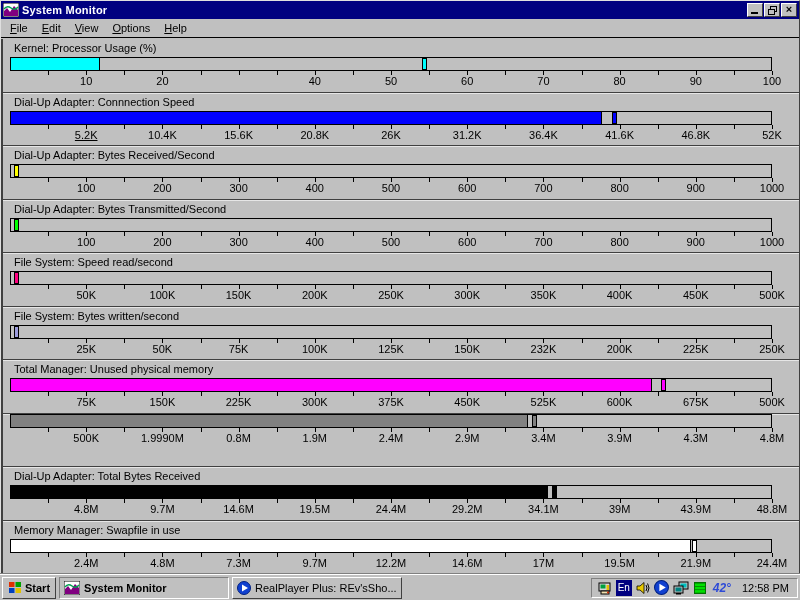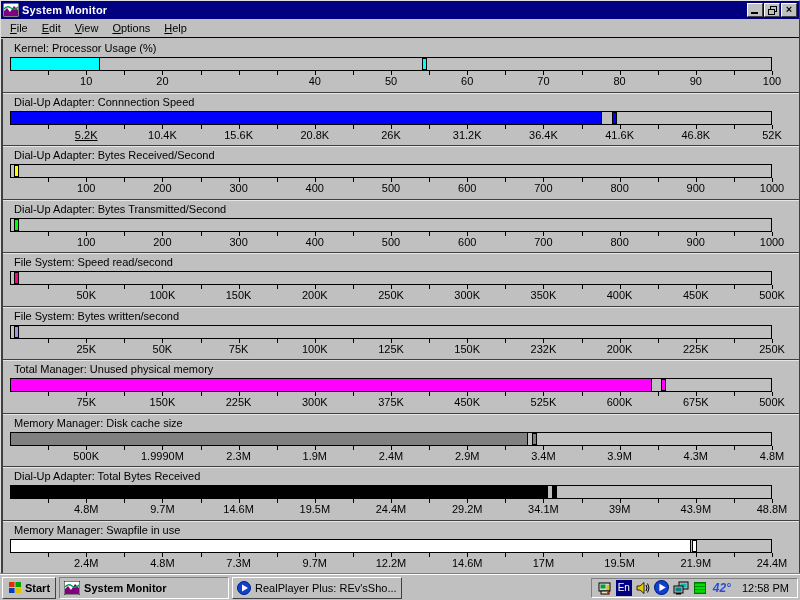--- a/index.html
+++ b/index.html
@@ -365,21 +365,20 @@
             <div class="ticklabel" style="left: 40%;">300K</div>
             <div class="ticklabel" style="left: 50%;">375K</div>
             <div class="ticklabel" style="left: 60%;">450K</div>
             <div class="ticklabel" style="left: 70%;">525K</div>
             <div class="ticklabel" style="left: 80%;">600K</div>
             <div class="ticklabel" style="left: 90%;">675K</div>
             <div class="ticklabel" style="left: 100%;">500K</div>
           </div>
         </div>
         <div class="gauge">
-          <div class="gauge-label">Memory Manager: Disk cache size</div>
           <div class="trough">
             <div class="bar" style="width: 68%; background: rgb(128, 128, 128);"></div>
             <div class="peak" style="left: calc(68.8% - 2px); background: rgb(128, 128, 128);"></div>
           </div>
           <div class="ticks">
             <div class="tickmark" style="left: 5%;"></div>
             <div class="tickmark" style="left: 10%;"></div>
             <div class="tickmark" style="left: 15%;"></div>
             <div class="tickmark" style="left: 20%;"></div>
             <div class="tickmark" style="left: 25%;"></div>
@@ -393,21 +392,21 @@
             <div class="tickmark" style="left: 65%;"></div>
             <div class="tickmark" style="left: 70%;"></div>
             <div class="tickmark" style="left: 75%;"></div>
             <div class="tickmark" style="left: 80%;"></div>
             <div class="tickmark" style="left: 85%;"></div>
             <div class="tickmark" style="left: 90%;"></div>
             <div class="tickmark" style="left: 95%;"></div>
             <div class="tickmark" style="left: 100%;"></div>
             <div class="ticklabel" style="left: 10%;">500K</div>
             <div class="ticklabel" style="left: 20%;">1.9990M</div>
-            <div class="ticklabel" style="left: 30%;">2.3M</div>
+            <div class="ticklabel" style="left: 30%;">0.8M</div>
             <div class="ticklabel" style="left: 40%;">1.9M</div>
             <div class="ticklabel" style="left: 50%;">2.4M</div>
             <div class="ticklabel" style="left: 60%;">2.9M</div>
             <div class="ticklabel" style="left: 70%;">3.4M</div>
             <div class="ticklabel" style="left: 80%;">3.9M</div>
             <div class="ticklabel" style="left: 90%;">4.3M</div>
             <div class="ticklabel" style="left: 100%;">4.8M</div>
           </div>
         </div>
         <div class="gauge">

